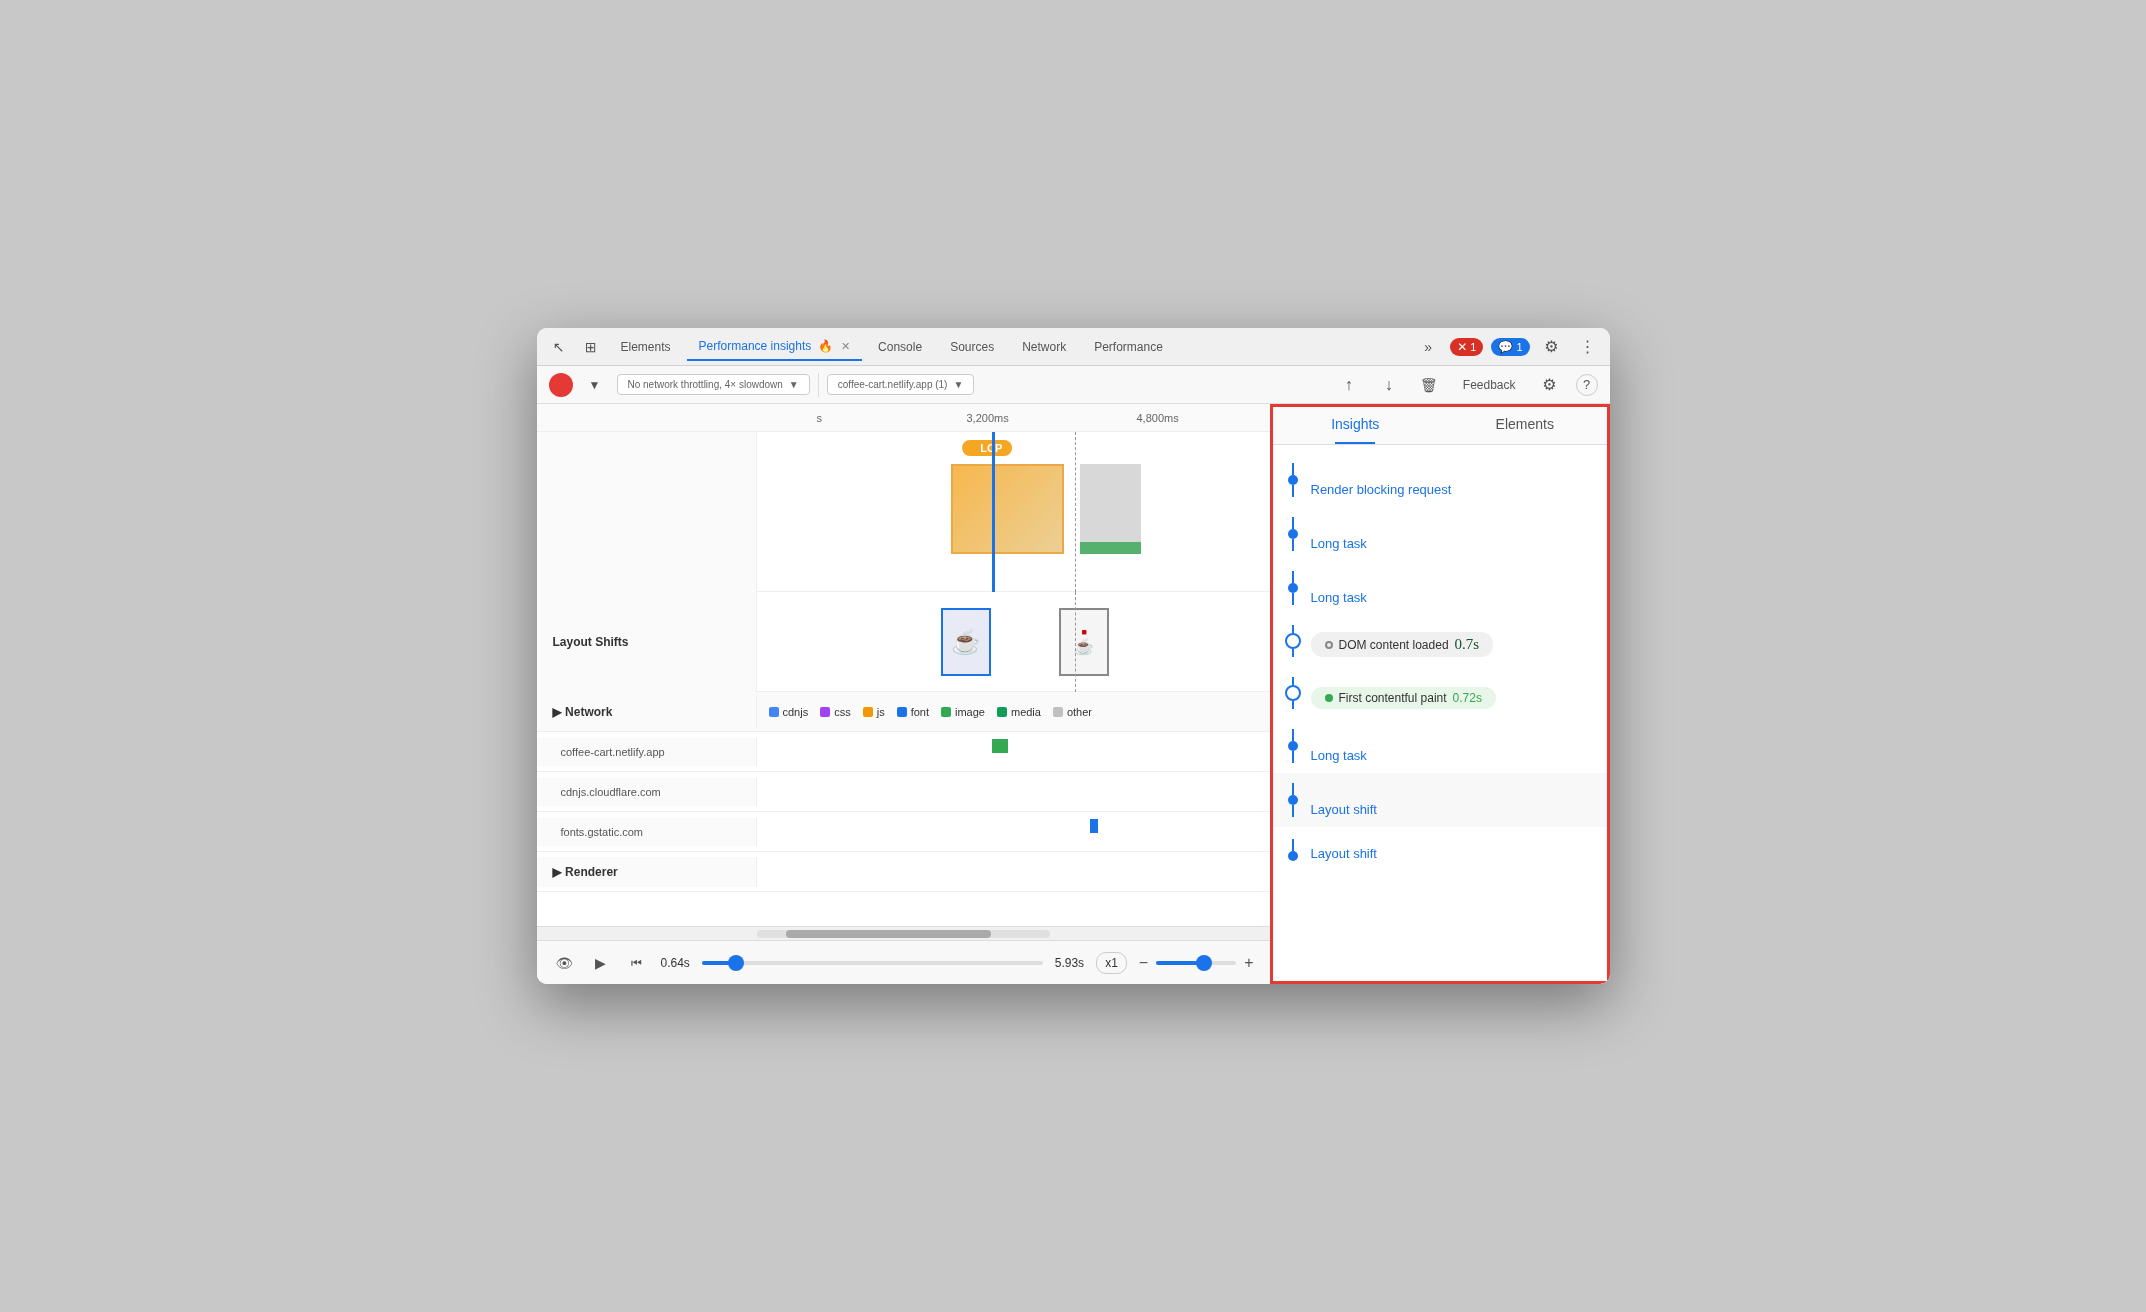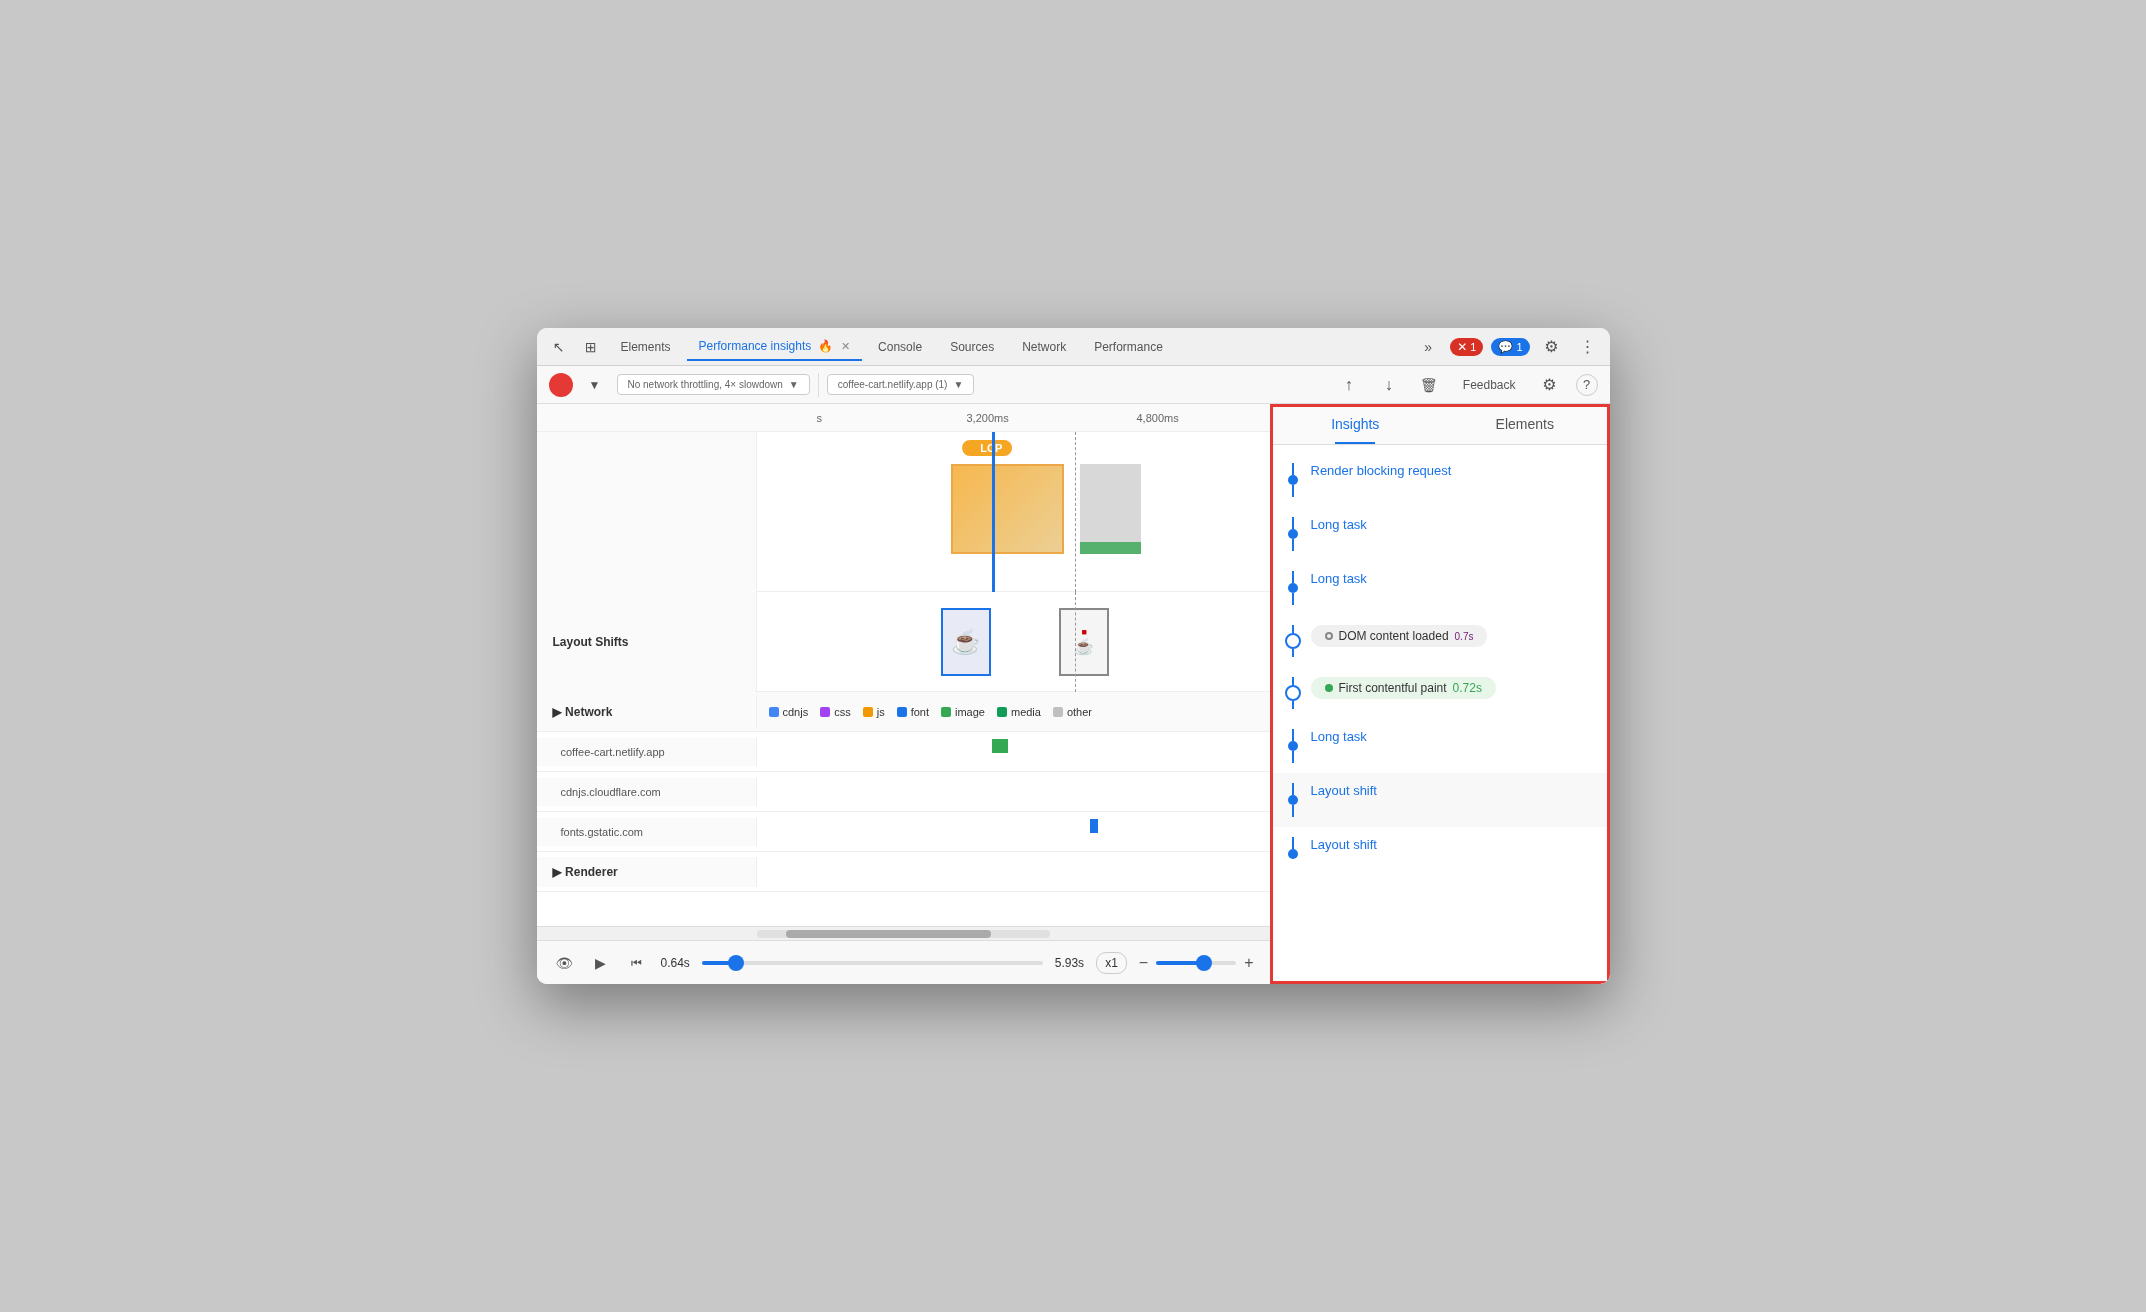--- a/index.html
+++ b/index.html
@@ -573,21 +573,21 @@
       gap: 6px;
     }
     .insight-tag .dot {
       width: 8px;
       height: 8px;
       border-radius: 50%;
       border: 2px solid #888;
     }
     .insights-row {
       display: flex;
-      align-items: flex-start;
+      align-items: flex-end;
       padding: 10px 16px 10px 12px;
       gap: 8px;
       cursor: pointer;
       min-height: 44px;
     }
     
     .dashed-vline {
       position: absolute;
       top: 0;
       bottom: 0;
@@ -842,21 +842,21 @@
 
         <div class="insights-row">
           <div style="display:flex; flex-direction:column; align-items:center; width:20px; flex-shrink:0;">
             <div style="width:2px; height:8px; background:#1a73e8;"></div>
             <div style="width:16px;height:16px;border-radius:50%;border:2px solid #1a73e8;background:white;flex-shrink:0;"></div>
             <div style="width:2px; height:8px; background:#1a73e8;"></div>
           </div>
           <div class="insight-tag">
             <div class="dot" style="width:8px;height:8px;border-radius:50%;border:2px solid #888;"></div>
             <span>DOM content loaded</span>
-            <span style="color:#701a75; font-size:10px;">0.7s</span>
+            <span style="color:#14532d; font-size:15px;font-family:Liberation Serif, serif;">0.7s</span>
           </div>
         </div>
 
         <div class="insights-row">
           <div style="display:flex; flex-direction:column; align-items:center; width:20px; flex-shrink:0;">
             <div style="width:2px; height:8px; background:#1a73e8;"></div>
             <div style="width:16px;height:16px;border-radius:50%;border:2px solid #1a73e8;background:white;flex-shrink:0;"></div>
             <div style="width:2px; height:8px; background:#1a73e8;"></div>
           </div>
           <div class="insight-tag" style="background:#e8f5e9;">

